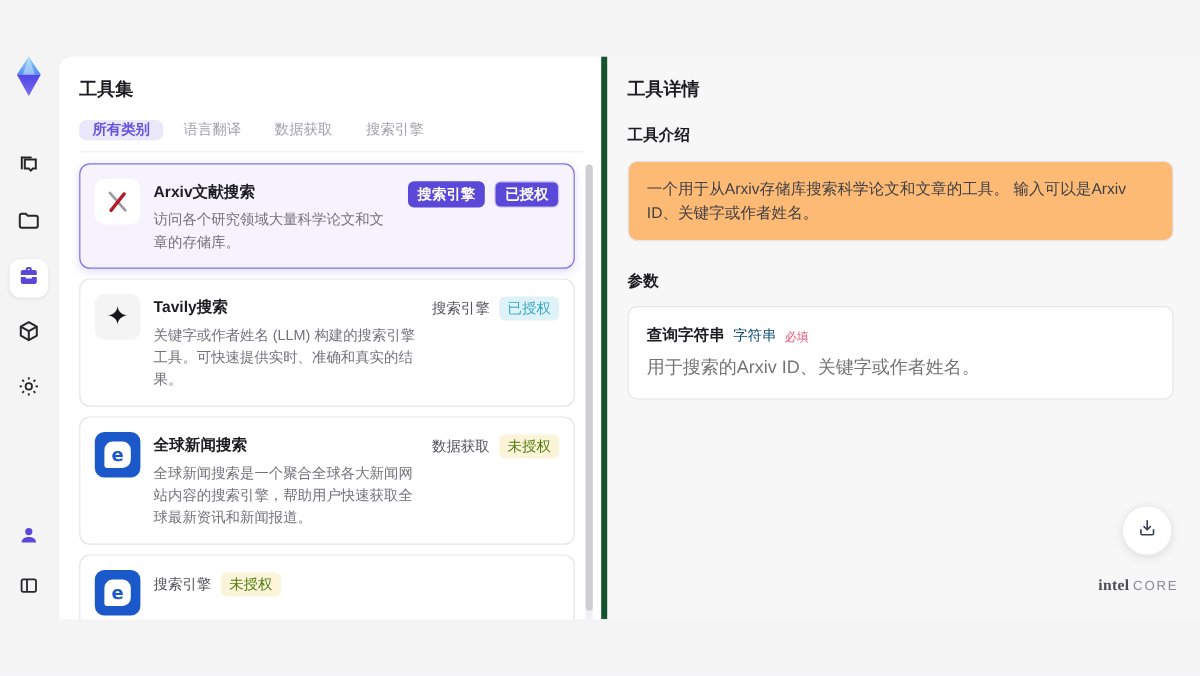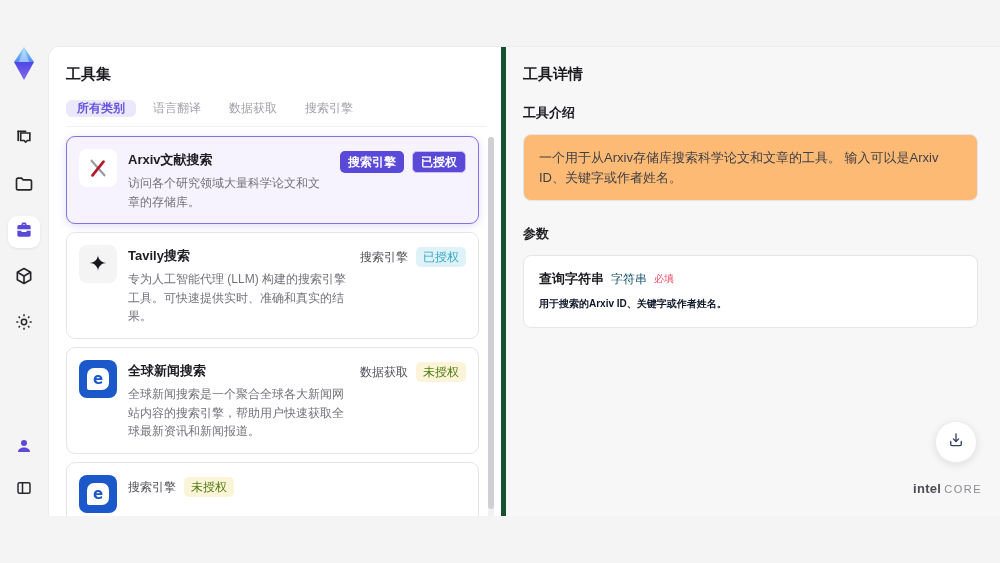--- a/index.html
+++ b/index.html
@@ -46,29 +46,29 @@
 
   .scrollbar-track { position:absolute; right:7px; top:90px; width:6px; height:460px; border-radius:3px; background:#f1f1f3; }
   .scrollbar-thumb { position:absolute; right:0; top:0; width:6px; height:372px; border-radius:3px; background:#cfcfd4; cursor:pointer; }
 
   
   .details-panel { flex:1; background:#f7f7f8; border-left:5px solid #14532d; padding:18px 22px 0 17px; position:relative; }
   .details-title { font-size:15px; font-weight:bold; color:#1c1c21; margin-bottom:20px; }
   .section-label { font-size:13px; font-weight:bold; color:#1c1c21; margin-bottom:12px; }
   .intro-box { background:#fdba74; border:1px solid #e6e6e9; border-radius:8px; padding:13px 15px; font-size:13px; color:#3f3f46; line-height:1.5; margin-bottom:24px; }
   .param-box { background:#fff; border:1px solid #e6e6e9; border-radius:8px; padding:14px 15px 16px; }
-  .param-meta { display:flex; align-items:center; gap:7px; margin-bottom:9px; }
+  .param-meta { display:flex; align-items:flex-end; gap:7px; margin-bottom:9px; }
   .param-name { font-size:13px; font-weight:bold; color:#1c1c21; }
   .param-type { font-size:12px; color:#0c4a6e; }
   .param-required { font-size:10px; color:#e8506e; }
-  .param-desc { font-size:10px; color:#0f172a;font-weight:bold; }
+  .param-desc { font-size:15px; color:#737373; }
 
   .download-fab { position:absolute; right:23px; bottom:53px; width:42px; height:42px; border-radius:50%; background:#ffffff; border:1px solid #ededf0; box-shadow:0 2px 8px rgba(0,0,0,.10); display:flex; align-items:center; justify-content:center; cursor:pointer; }
   .brand { position:absolute; right:18px; bottom:20px; text-align:center; line-height:1; }
-  .brand-intel { font-size:13px; font-weight:bold; color:#4c4c52; letter-spacing:.3px; }
+  .brand-intel { font-size:13px; font-weight:bold; color:#4c4c52; letter-spacing:.3px;font-family:Liberation Serif, serif; }
   .brand-core { font-size:11px; color:#8a8a91; letter-spacing:1.5px; margin-left:3px; }
 </style>
 </head>
 <body>
 
 <div class="app">
 
   <aside class="rail">
     <div class="logo">
       <svg viewBox="0 0 34 38" width="34" height="38">
@@ -183,21 +183,21 @@
             <span class="badge badge-auth-active">已授权</span>
           </div>
         </div>
 
         <div class="card">
           <div class="card-icon">
               <span class="tavily-star">✦</span>
             </div>
           <div class="card-body">
             <div class="card-title">Tavily搜索</div>
-            <div class="card-desc">专为人工智能代理 (LLM) 构建的搜索引擎工具。可快速提供实时、准确和真实的结果。</div>
+            <div class="card-desc">关键字或作者姓名 (LLM) 构建的搜索引擎工具。可快速提供实时、准确和真实的结果。</div>
           </div>
           <div class="card-badges">
             <span class="badge badge-cat-plain">搜索引擎</span>
             <span class="badge badge-auth-cyan">已授权</span>
           </div>
         </div>
 
         <div class="card">
           <div class="card-icon icon-blue">
               <span class="e-circle">e</span>

